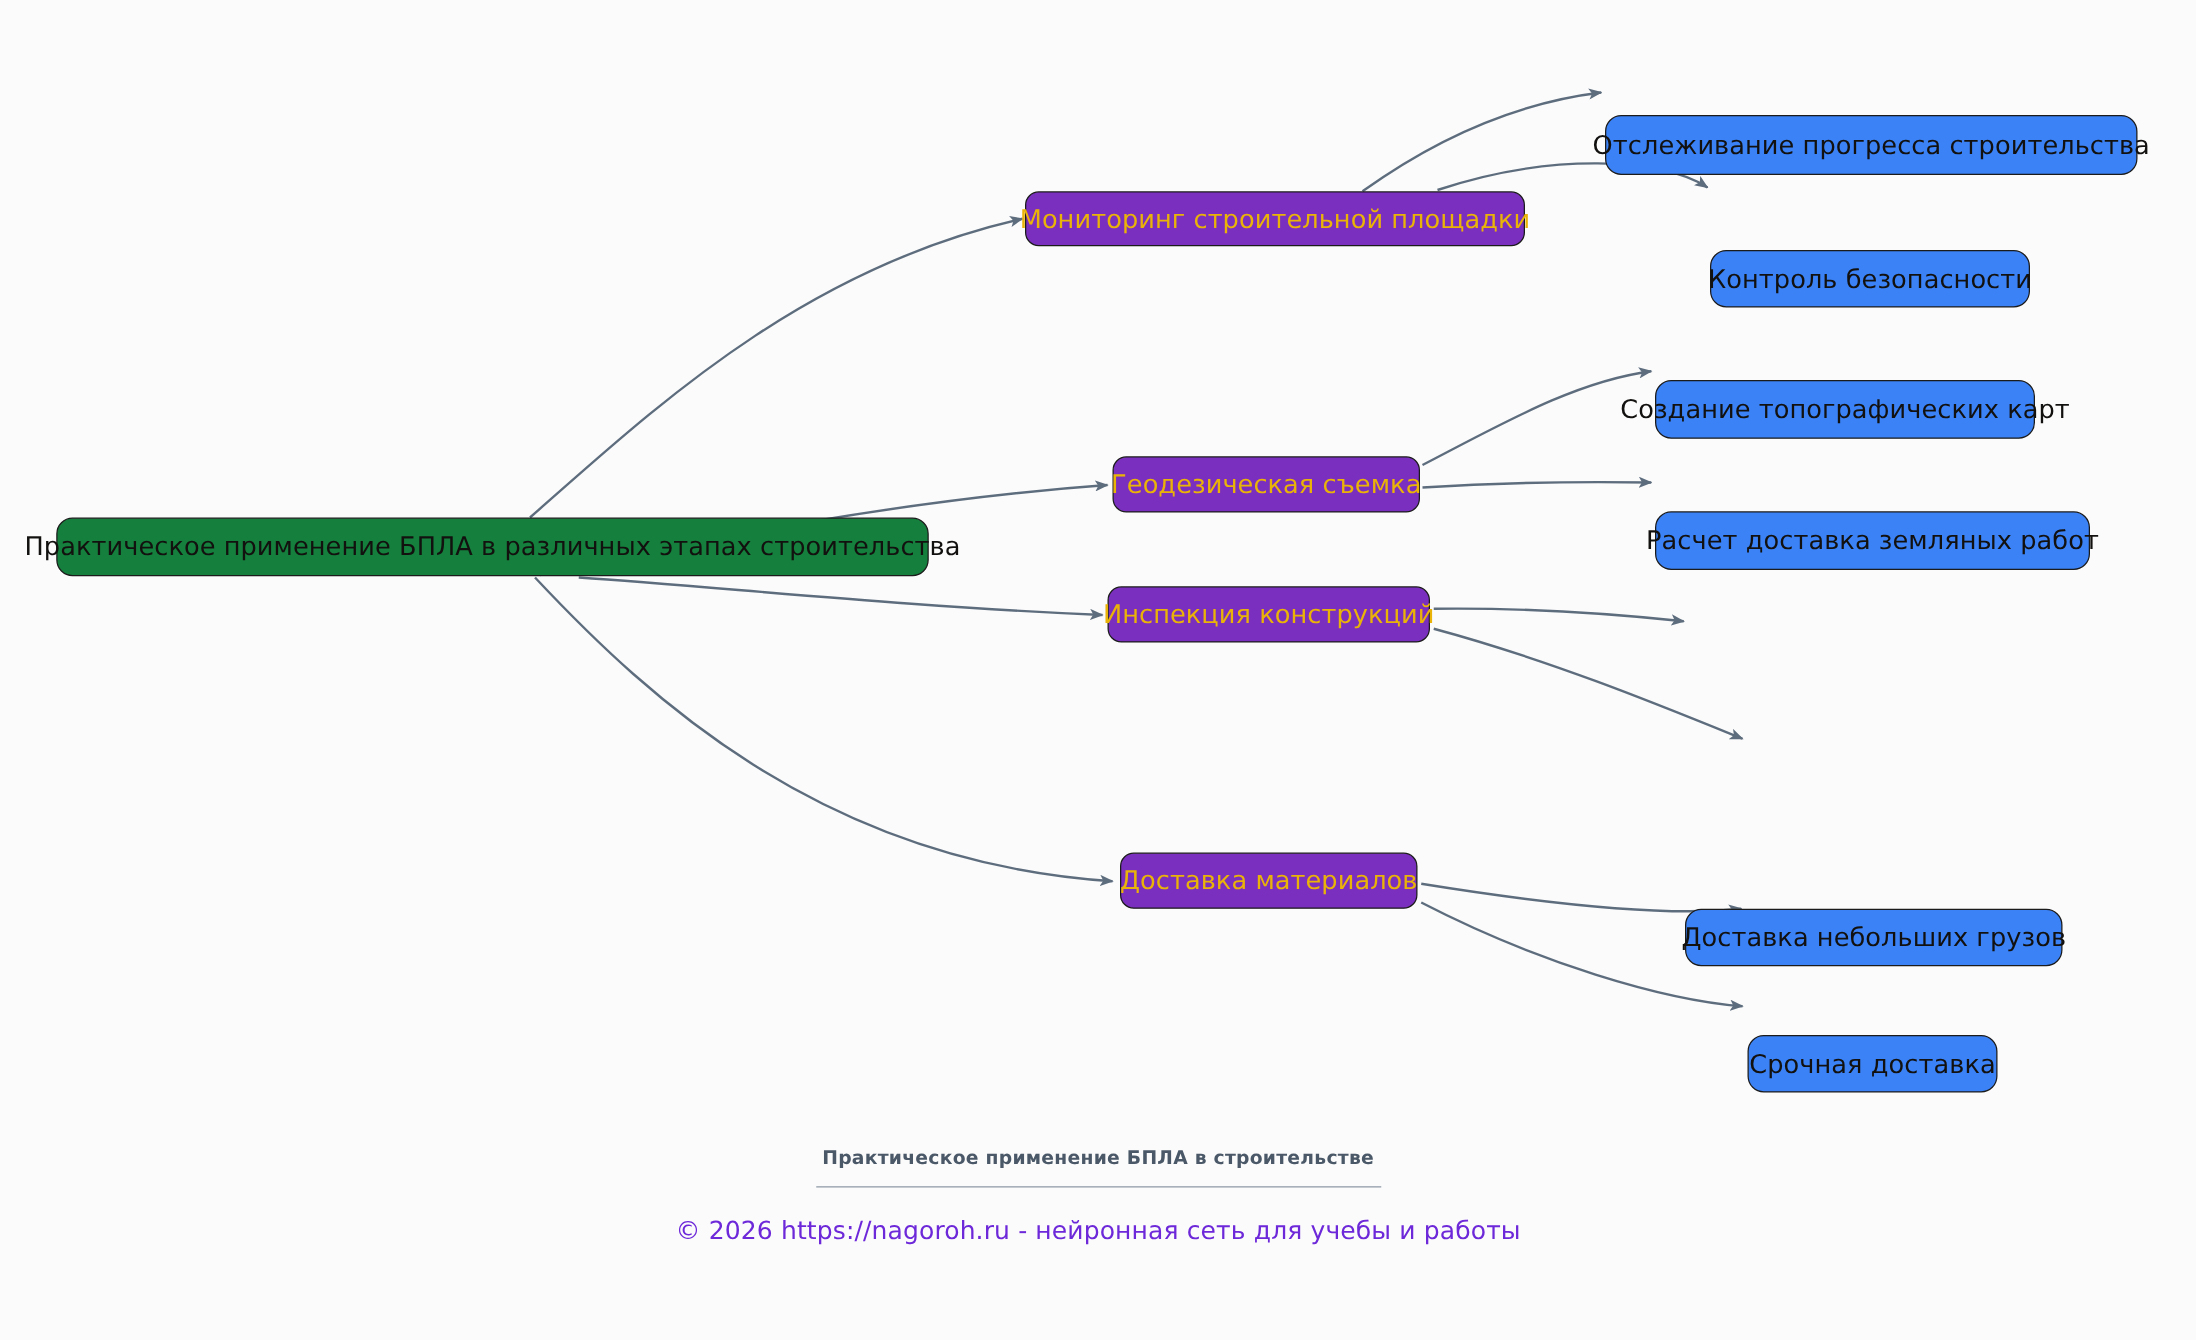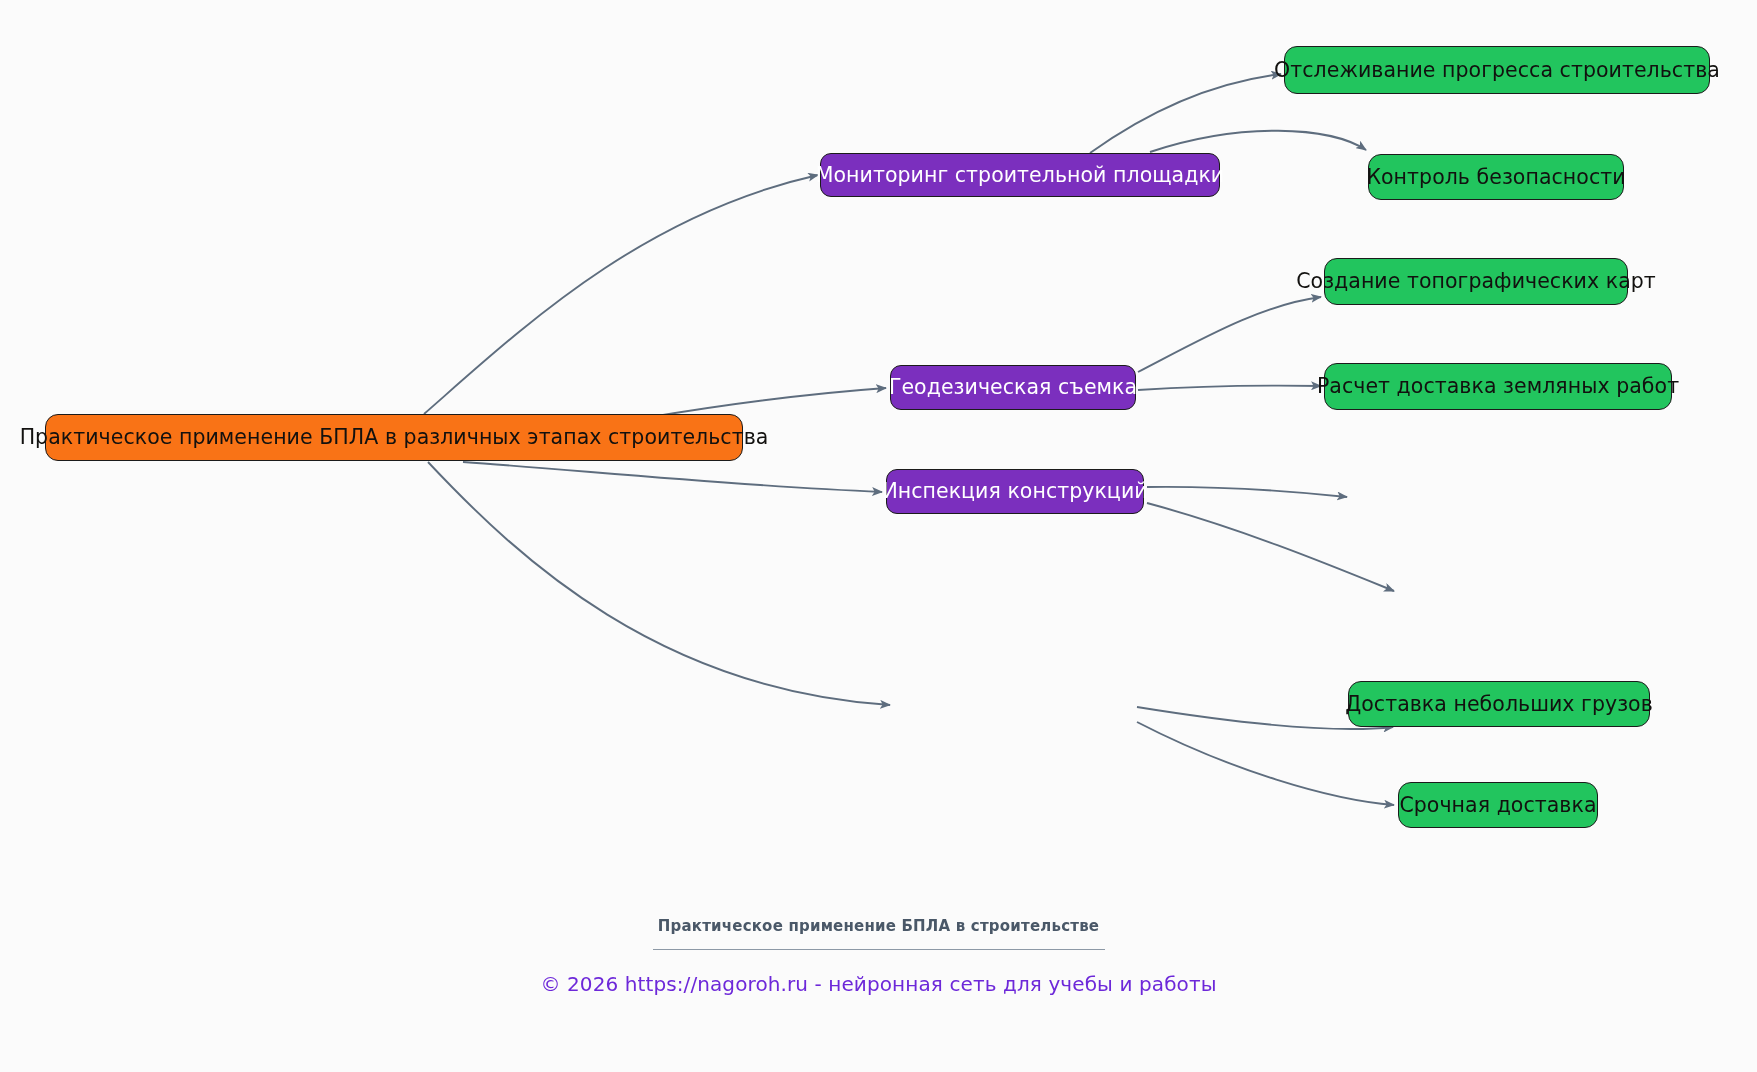--- a/index.html
+++ b/index.html
@@ -42,34 +42,35 @@
     border: 1.6px solid #1b1b1b;
     border-radius: 11px;
     font-size: 20.5px;
     line-height: 1;
     color: #12110f;
     letter-spacing: 0.05px;
     padding: 0 14px;
   }
 
   .node.root {
-    background: #f97316;
+    background: #15803d;
     border-radius: 13px;
     font-size: 20.5px;
   }
 
   .node.branch {
     background: #7B2FBE;
-    color: #ffffff;
+    color: #eab308;
   }
 
   .node.leaf {
-    background: #22c55e;
+    background: #3b82f6;
     border-color: #1b1b1b;
     border-radius: 13px;
+    margin-top: 46px;
   }
 
   #footer {
     position: absolute;
     left: 0;
     width: 1757px;
     text-align: center;
   }
 
   #footer-title {
@@ -146,20 +147,23 @@
     <span>Создание топографических карт</span>
   </div>
   <div class="node leaf" style="left:1324px; top:363px; width:348px; height:47px;">
     <span>Расчет доставка земляных работ</span>
   </div>
 
   <div class="node branch" style="left:886px; top:469px; width:258px; height:45px;">
     <span>Инспекция конструкций</span>
   </div>
 
+  <div class="node branch" style="left:896px; top:682px; width:238px; height:45px;">
+    <span>Доставка материалов</span>
+  </div>
   <div class="node leaf" style="left:1348px; top:681px; width:302px; height:46px;">
     <span>Доставка небольших грузов</span>
   </div>
   <div class="node leaf" style="left:1398px; top:782px; width:200px; height:46px;">
     <span>Срочная доставка</span>
   </div>
 
   <div id="footer" style="top:917px;">
     <div id="footer-title">Практическое применение БПЛА в строительстве</div>
     <div id="footer-rule"></div>

